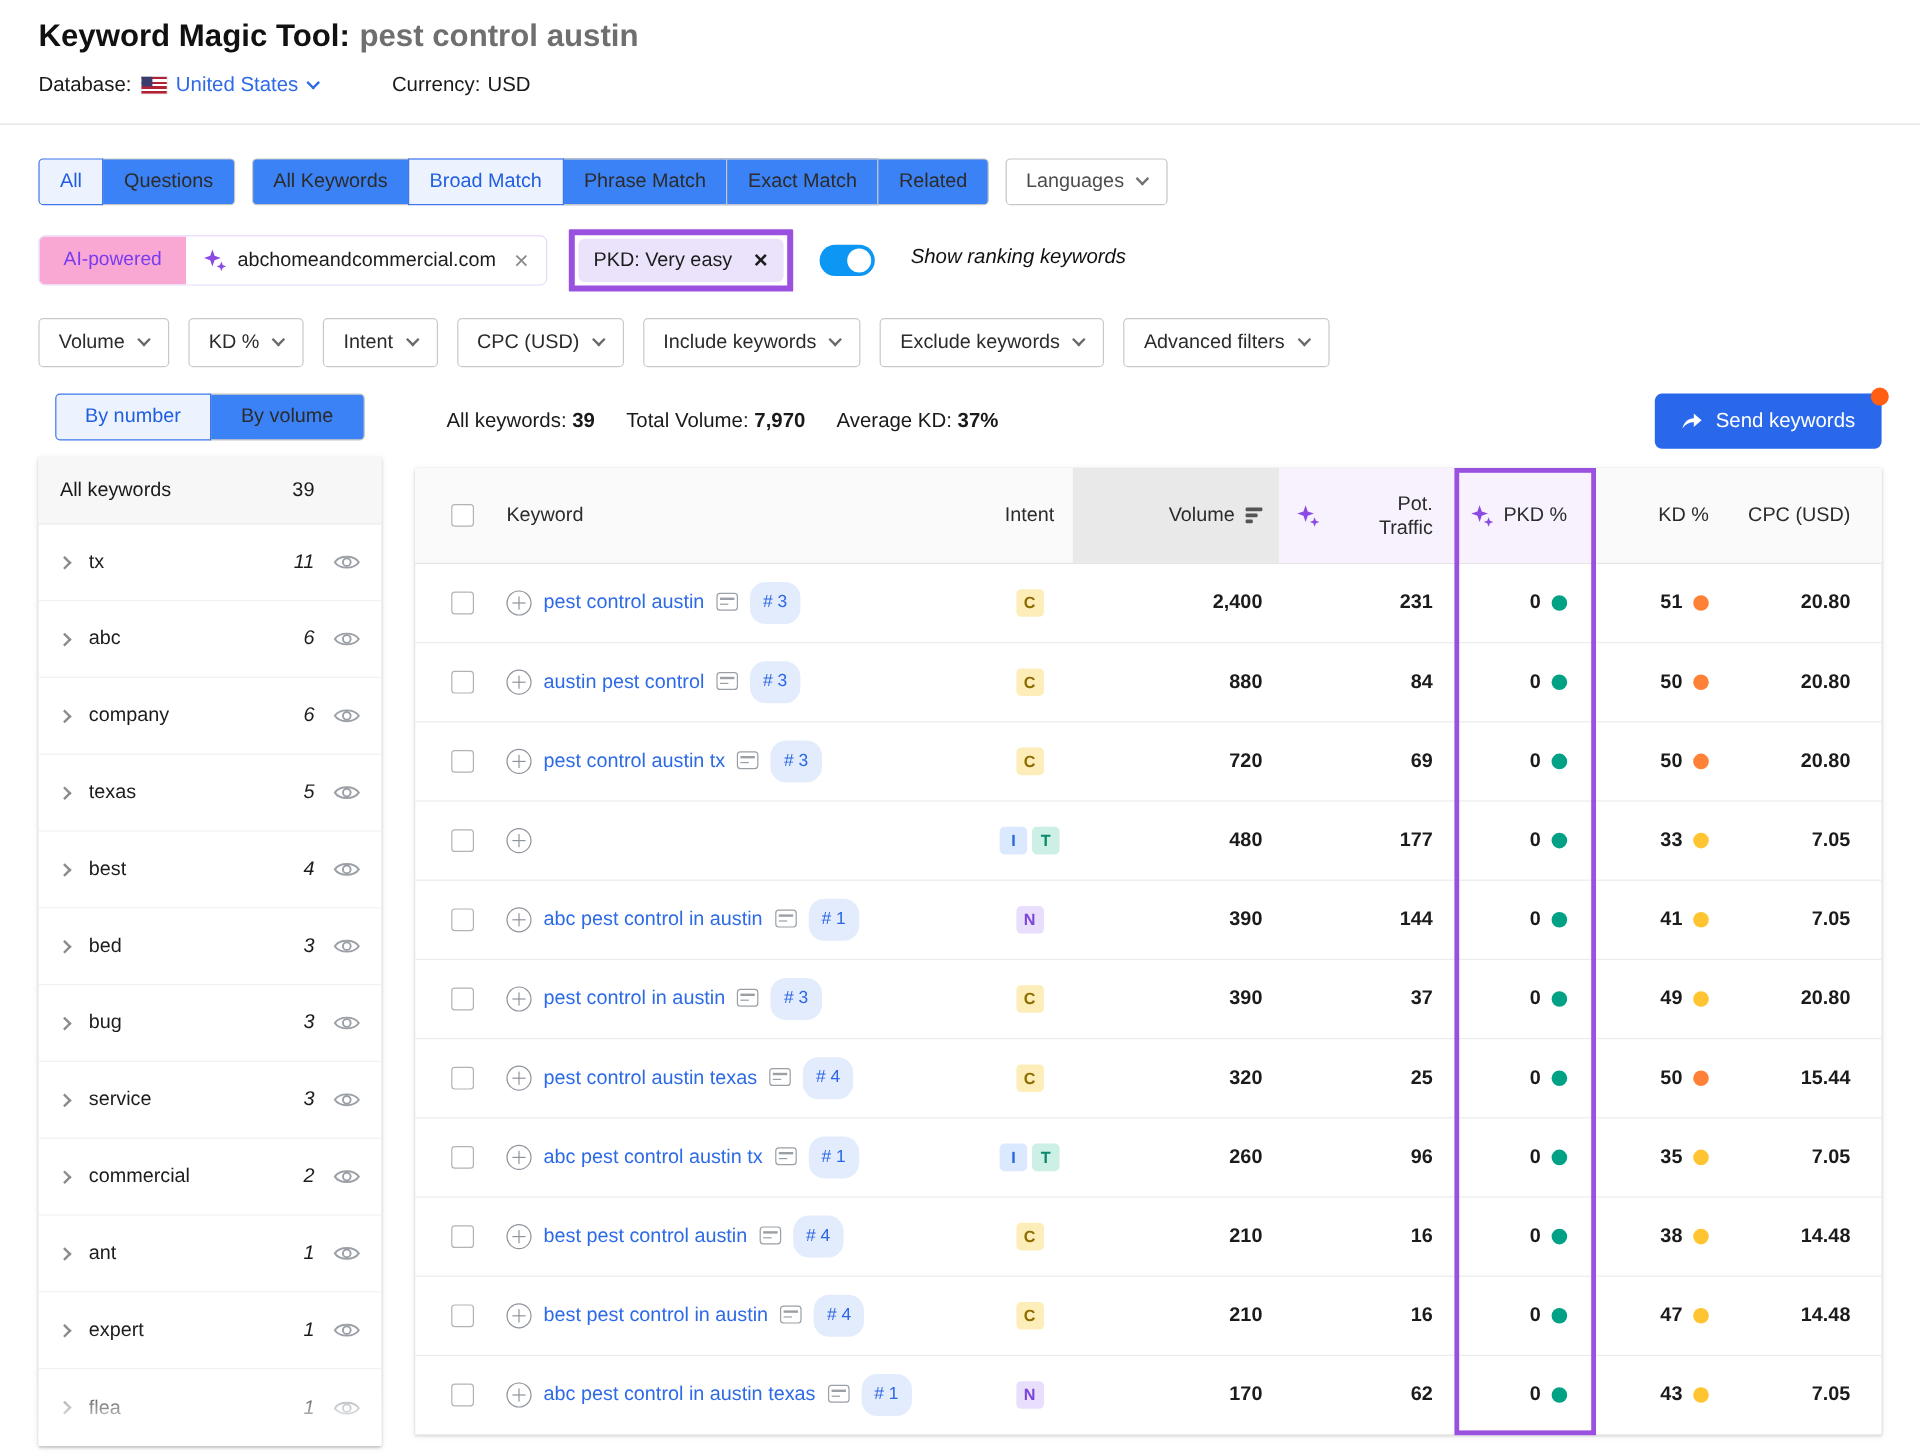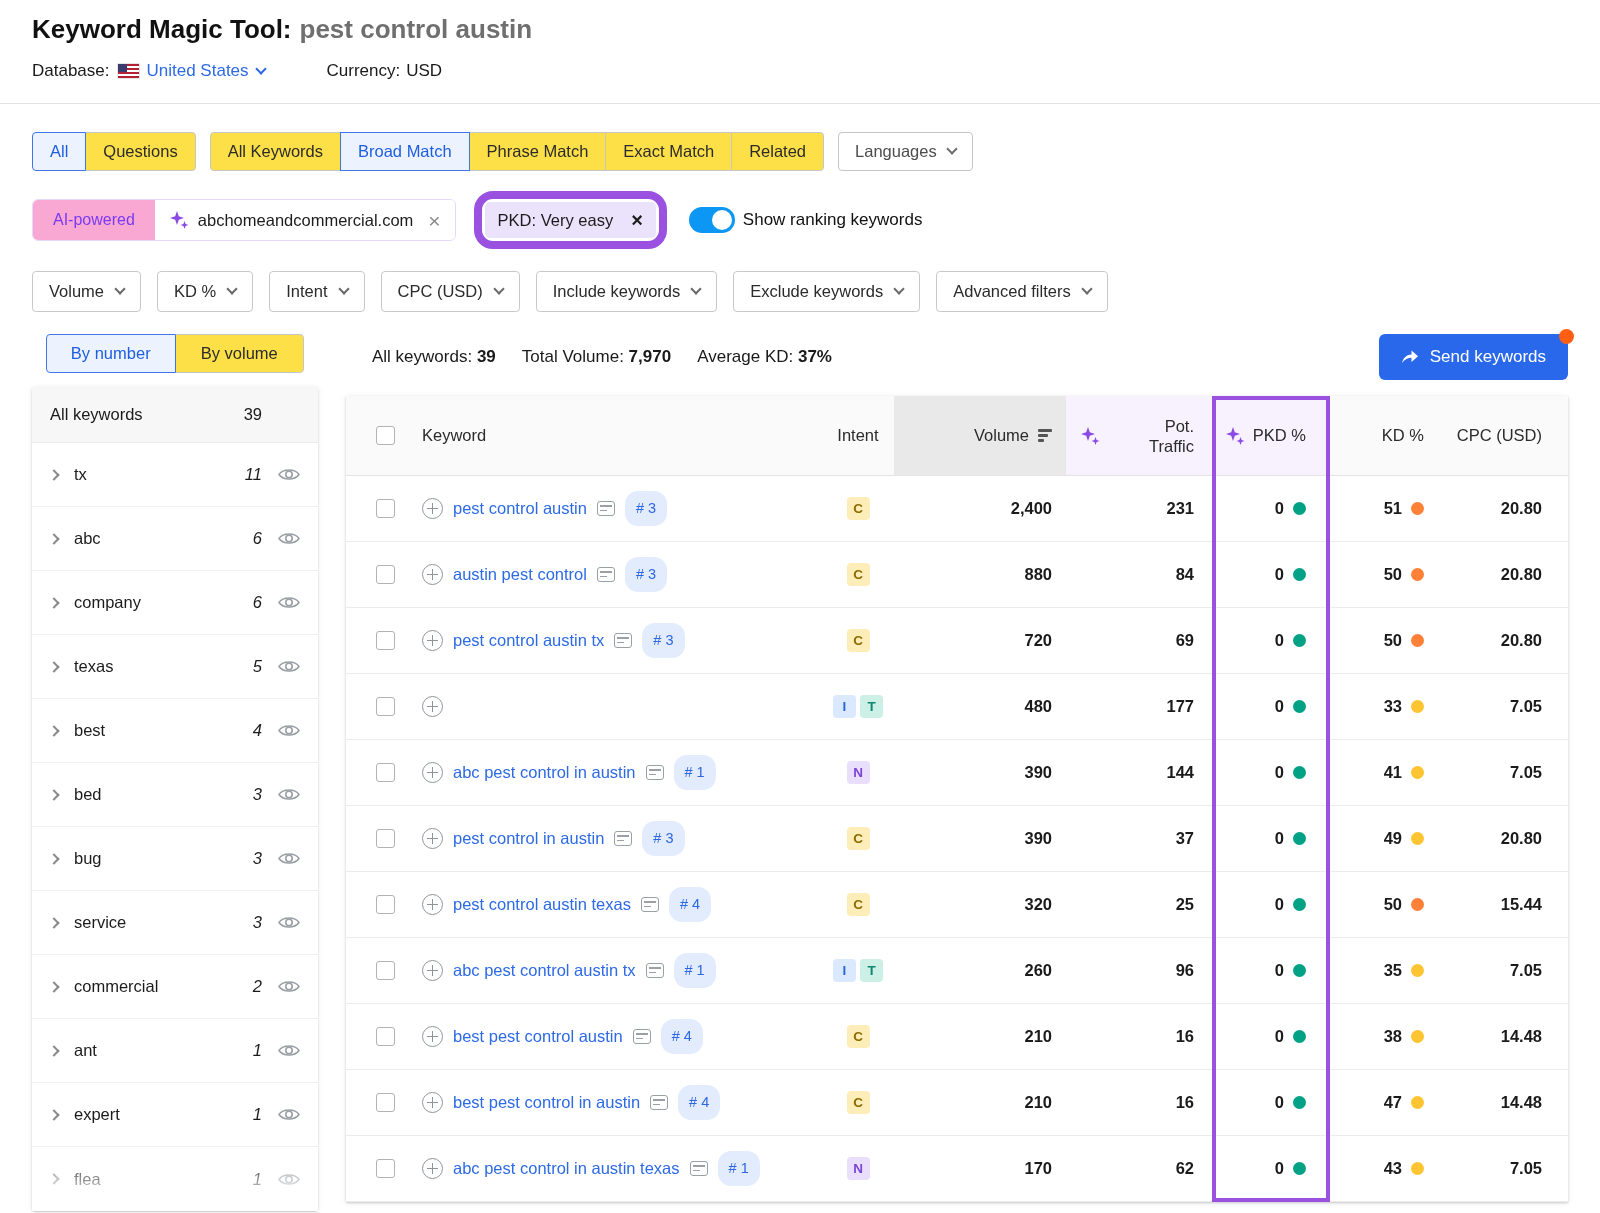--- a/index.html
+++ b/index.html
@@ -17,39 +17,39 @@
   .flag::before { content:""; position:absolute; left:0; top:0; width:9px; height:8px; background:#3c3b6e; }
   .db-value { color:#2d6ae6; display:inline-flex; align-items:center; gap:8px; cursor:pointer; }
   .currency-group { margin-left:62px; display:inline-flex; gap:6px; }
   .chev { width:8px; height:8px; border-right:2px solid currentColor; border-bottom:2px solid currentColor;
           display:inline-block; transform:rotate(45deg); margin-top:-5px; }
   .divider { margin-top:22px; border-bottom:1px solid #e2e2e2; }
 
   .content { padding:0 32px; }
   .tabs-row { margin-top:28px; display:flex; align-items:center; gap:14px; }
   .seg { display:inline-flex; }
-  .seg-btn { font-size:16.5px; color:#2b2b2b; background:#fde047; border:1px solid #c6c6c6;
+  .seg-btn { font-size:16.5px; color:#2b2b2b; background:#3b82f6; border:1px solid #c6c6c6;
              padding:9px 17px; margin-left:-1px; position:relative; }
   .seg button:first-of-type { margin-left:0; border-radius:4px 0 0 4px; }
   .seg button:last-of-type { border-radius:0 4px 4px 0; }
   .seg-btn[data-selected="true"] { color:#1f5ee0; background:#edf3fe; border-color:#3f76ee; z-index:2; }
   .lang-btn { display:inline-flex; align-items:center; gap:11px; border:1px solid #c6c6c6; background:#fff;
               border-radius:4px; padding:9px 16px; font-size:16.5px; color:#4d4d4d; }
   .lang-btn .chev { color:#707070; }
 
   .chips-row { margin-top:20px; display:flex; align-items:center; }
   .ai-chip { display:inline-flex; align-items:stretch; border:1px solid #e5d8fb; border-radius:6px; overflow:hidden; height:42px; }
   .ai-label { background:#f9a8d4; color:#7a3bf0; font-size:16px; display:flex; align-items:center; padding:0 20px;text-align:right; }
   .ai-input { background:#fff; display:flex; align-items:center; gap:9px; padding:0 14px; font-size:16.5px; color:#1c1c1c; }
   .x-icon { color:#8a8a8a; font-size:21px; line-height:1; cursor:pointer; margin-left:6px; }
-  .pkd-outline { margin-left:18px; border:8px solid #0ea5e9; border-radius:19px; padding:3px; }
+  .pkd-outline { margin-left:18px; border:5px solid #0ea5e9; border-radius:1px; padding:3px; }
   .pkd-chip { background:#ebe2fb; border-radius:5px; display:flex; align-items:center; gap:12px; padding:0 13px;
               height:36px; font-size:16.5px; color:#1c1c1c; }
   .pkd-chip .x-icon { color:#1d1d1d; font-weight:bold; font-size:20px; }
-  .toggle-wrap { margin-left:22px; display:flex; align-items:center; gap:8px; }
+  .toggle-wrap { margin-left:22px; display:flex; align-items:flex-start; gap:30px;font-style:italic; }
   .toggle { width:46px; height:26px; border-radius:13px; background:#0d97f4; position:relative; display:inline-block; cursor:pointer; }
   .knob { position:absolute; right:3px; top:3px; width:20px; height:20px; border-radius:50%; background:#fff; }
   .toggle-label { font-size:17px; color:#111; }
 
   .dropdown-row { margin-top:22px; display:flex; gap:16px; }
   .dd-btn { display:inline-flex; align-items:center; gap:12px; border:1px solid #c9c9c9; border-radius:4px; background:#fff;
             padding:10px 16px; font-size:16.5px; color:#2b2b2b; }
   .dd-btn .chev { color:#6a6a6a; }
 
   .body-row { margin-top:22px; display:flex; gap:28px; align-items:flex-start; }

